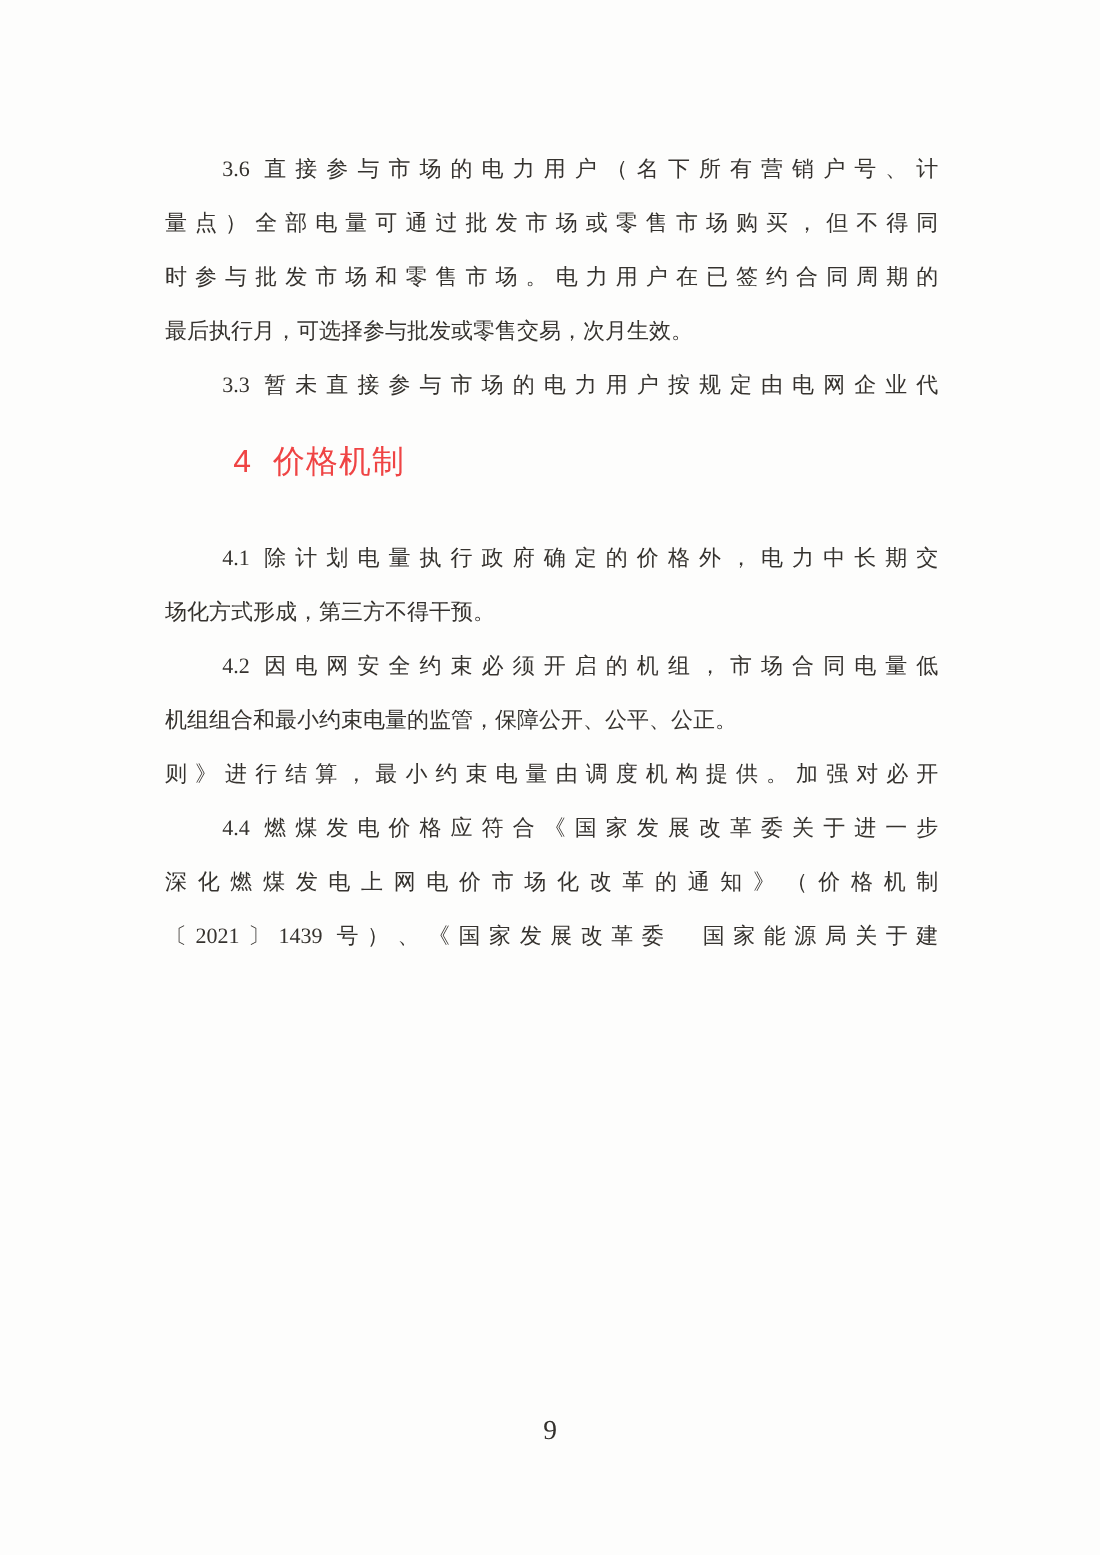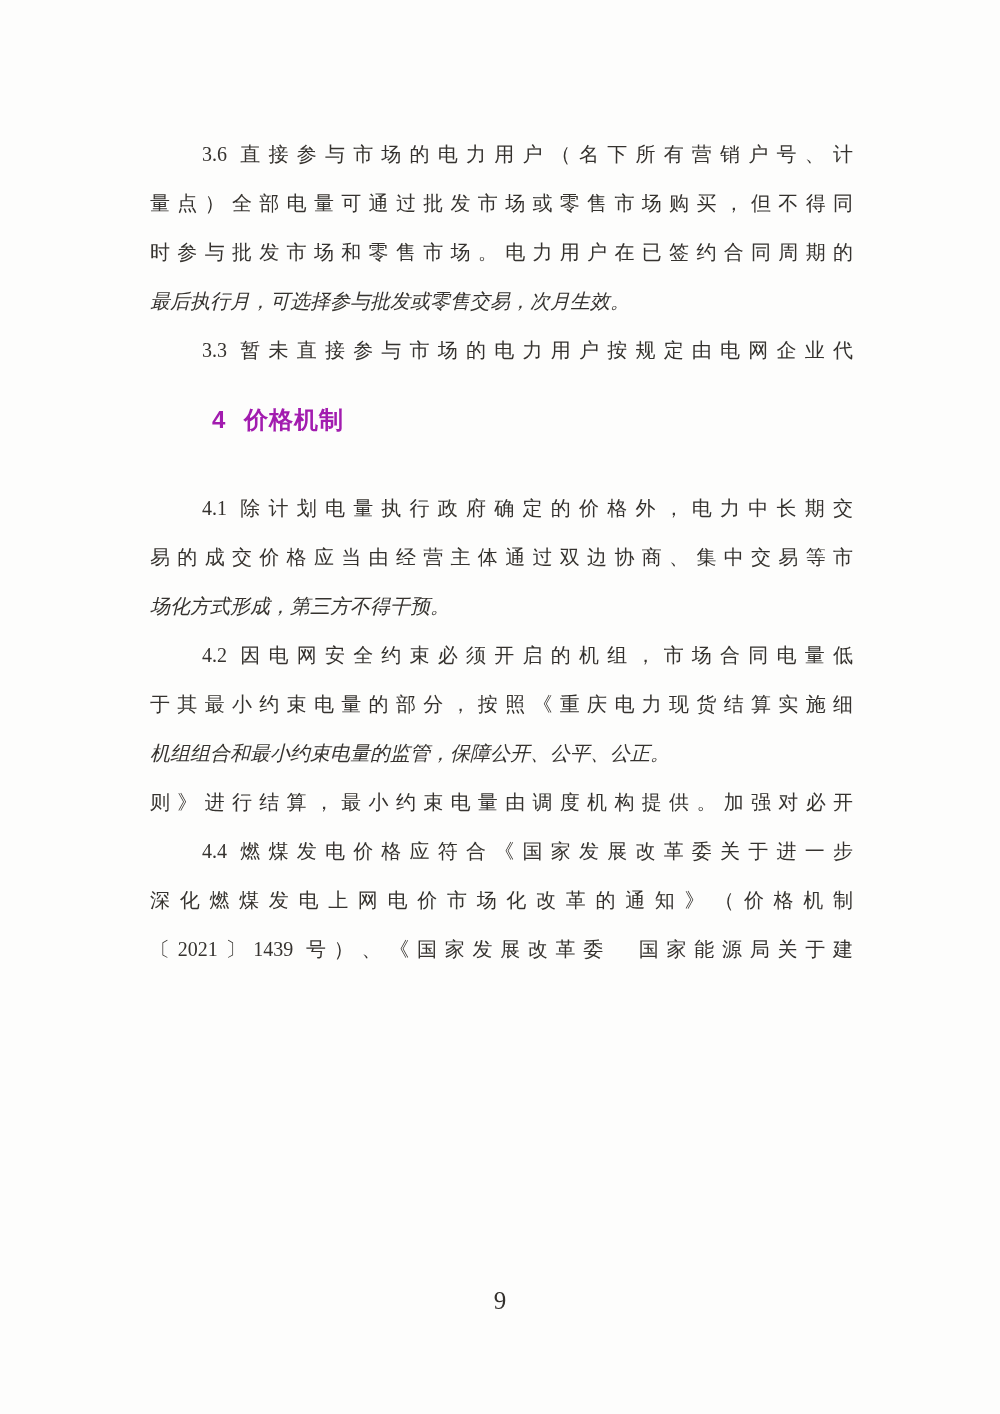--- a/index.html
+++ b/index.html
@@ -24,31 +24,31 @@
   .line {
     display: block;
     height: 49px;
     line-height: 49px;
     white-space: nowrap;
     text-align: justify;
     text-align-last: justify;
     text-justify: inter-ideograph;
   }
   .line.first { text-indent: 52px; }
-  .line.end { text-align-last: left; font-style: italic; }
+  .line.end { text-align-last: left; }
   .section-heading {
     margin: 24px 0 43px 0;
     padding-left: 62px;
     font-family: "Liberation Sans", "DejaVu Sans", sans-serif;
-    font-weight: 700;
-    font-size: 24px;
+    font-weight: 400;
+    font-size: 29px;
     line-height: 42px;
     letter-spacing: 1px;
     word-spacing: 10px;
-    color: #a21caf;
+    color: #ef4444;
   }
   .footer {
     position: absolute;
     left: 0;
     top: 1276px;
     width: 1000px;
     text-align: center;
     font-size: 25px;
     line-height: 49px;
     color: #33302c;
@@ -64,26 +64,24 @@
         <span class="line">量点）全部电量可通过批发市场或零售市场购买，但不得同</span>
         <span class="line">时参与批发市场和零售市场。电力用户在已签约合同周期的</span>
         <span class="line end">最后执行月，可选择参与批发或零售交易，次月生效。</span>
       </p>
       <p class="para">
         <span class="line first">3.3 暂未直接参与市场的电力用户按规定由电网企业代</span>
       </p>
       <h2 class="section-heading">4 价格机制</h2>
       <p class="para">
         <span class="line first">4.1 除计划电量执行政府确定的价格外，电力中长期交</span>
-        <span class="line">易的成交价格应当由经营主体通过双边协商、集中交易等市</span>
         <span class="line end">场化方式形成，第三方不得干预。</span>
       </p>
       <p class="para">
         <span class="line first">4.2 因电网安全约束必须开启的机组，市场合同电量低</span>
-        <span class="line">于其最小约束电量的部分，按照《重庆电力现货结算实施细</span>
         <span class="line end">机组组合和最小约束电量的监管，保障公开、公平、公正。</span>
         <span class="line">则》进行结算，最小约束电量由调度机构提供。加强对必开</span>
       </p>
       <p class="para">
         <span class="line first">4.4 燃煤发电价格应符合《国家发展改革委关于进一步</span>
         <span class="line">深化燃煤发电上网电价市场化改革的通知》（价格机制</span>
         <span class="line">〔2021〕1439 号）、《国家发展改革委　国家能源局关于建</span>
       </p>
     </main>
   <footer class="footer">

